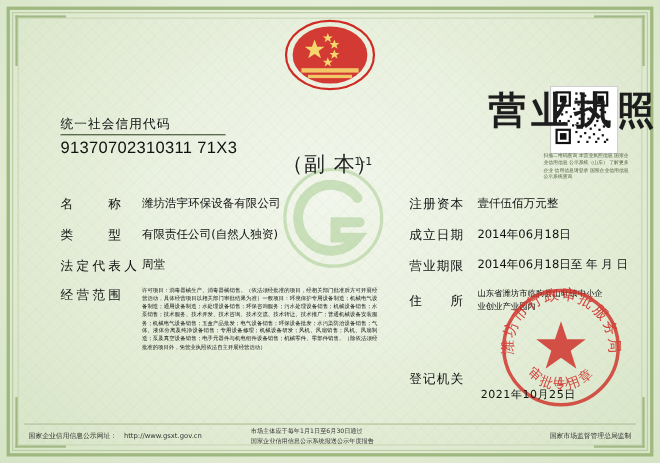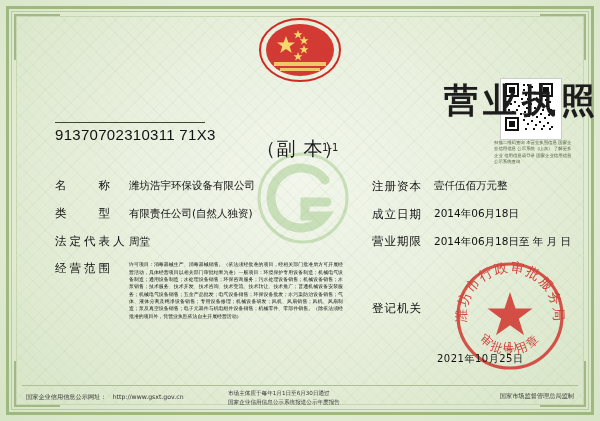--- a/index.html
+++ b/index.html
@@ -120,21 +120,21 @@
   .val{
     font-size:10.5px;color:#111;line-height:1.5;
     font-family:"DejaVu Sans","Liberation Sans",sans-serif;
   }
   .scope{
     width:214px;font-size:4.9px;line-height:1.5;text-align:justify;color:#111;
   }
 
   
   .fields-right{position:absolute;left:372px;top:178px;width:200px;}
-  .row-r{display:flex;align-items:flex-end;margin-bottom:12px;}
+  .row-r{display:flex;align-items:center;margin-bottom:12px;}
   .lbl-r{
     width:62px;flex:0 0 62px;
     font-family:"DejaVu Serif","Liberation Serif",serif;
     font-size:11.5px;color:#111;letter-spacing:1px;white-space:nowrap;
   }
   .val-r{font-size:10.5px;color:#111;line-height:1.5;}
   .addr{width:120px;font-size:7.6px;line-height:1.55;color:#111;}
 
   
   .seal{
@@ -264,20 +264,21 @@
   </div>
   <div class="qr-note">扫描二维码查询
 本营业执照信息
 国家企业信用信息
 公示系统（山东）
 了解更多企业
 信用信息请登录
 国家企业信用信息
 公示系统查询</div>
 
+  <div class="code-label">统一社会信用代码</div>
   <div class="code-line"></div>
   <div class="code-value">91370702310311 71X3</div>
 
   <div class="title">营业执照</div>
   <div class="subtitle">（副 本）</div>
   <div class="copy-no">1-1</div>
 
   <div class="fields">
     <div class="row">
       <div class="lbl">名　　称</div>
@@ -302,20 +303,24 @@
       <div class="lbl-r">注册资本</div>
       <div class="val-r">壹仟伍佰万元整</div>
     </div>
     <div class="row-r">
       <div class="lbl-r">成立日期</div>
       <div class="val-r">2014年06月18日</div>
     </div>
     <div class="row-r">
       <div class="lbl-r">营业期限</div>
       <div class="val-r">2014年06月18日至    年    月    日</div>
+    </div>
+    <div class="row-r">
+      <div class="lbl-r">住　　所</div>
+      <div class="val-r addr">山东省潍坊市临朐县山旺镇中小企业创业产业园内</div>
     </div>
     <div class="row-r" style="margin-top:52px">
       <div class="lbl-r">登记机关</div>
       <div class="val-r"></div>
     </div>
   </div>
 
   <div class="seal">
     <svg viewBox="0 0 116 116" width="116" height="116">
       <circle cx="58" cy="58" r="52" fill="none" stroke="#cf2a24" stroke-width="3.2" opacity=".9"></circle>

